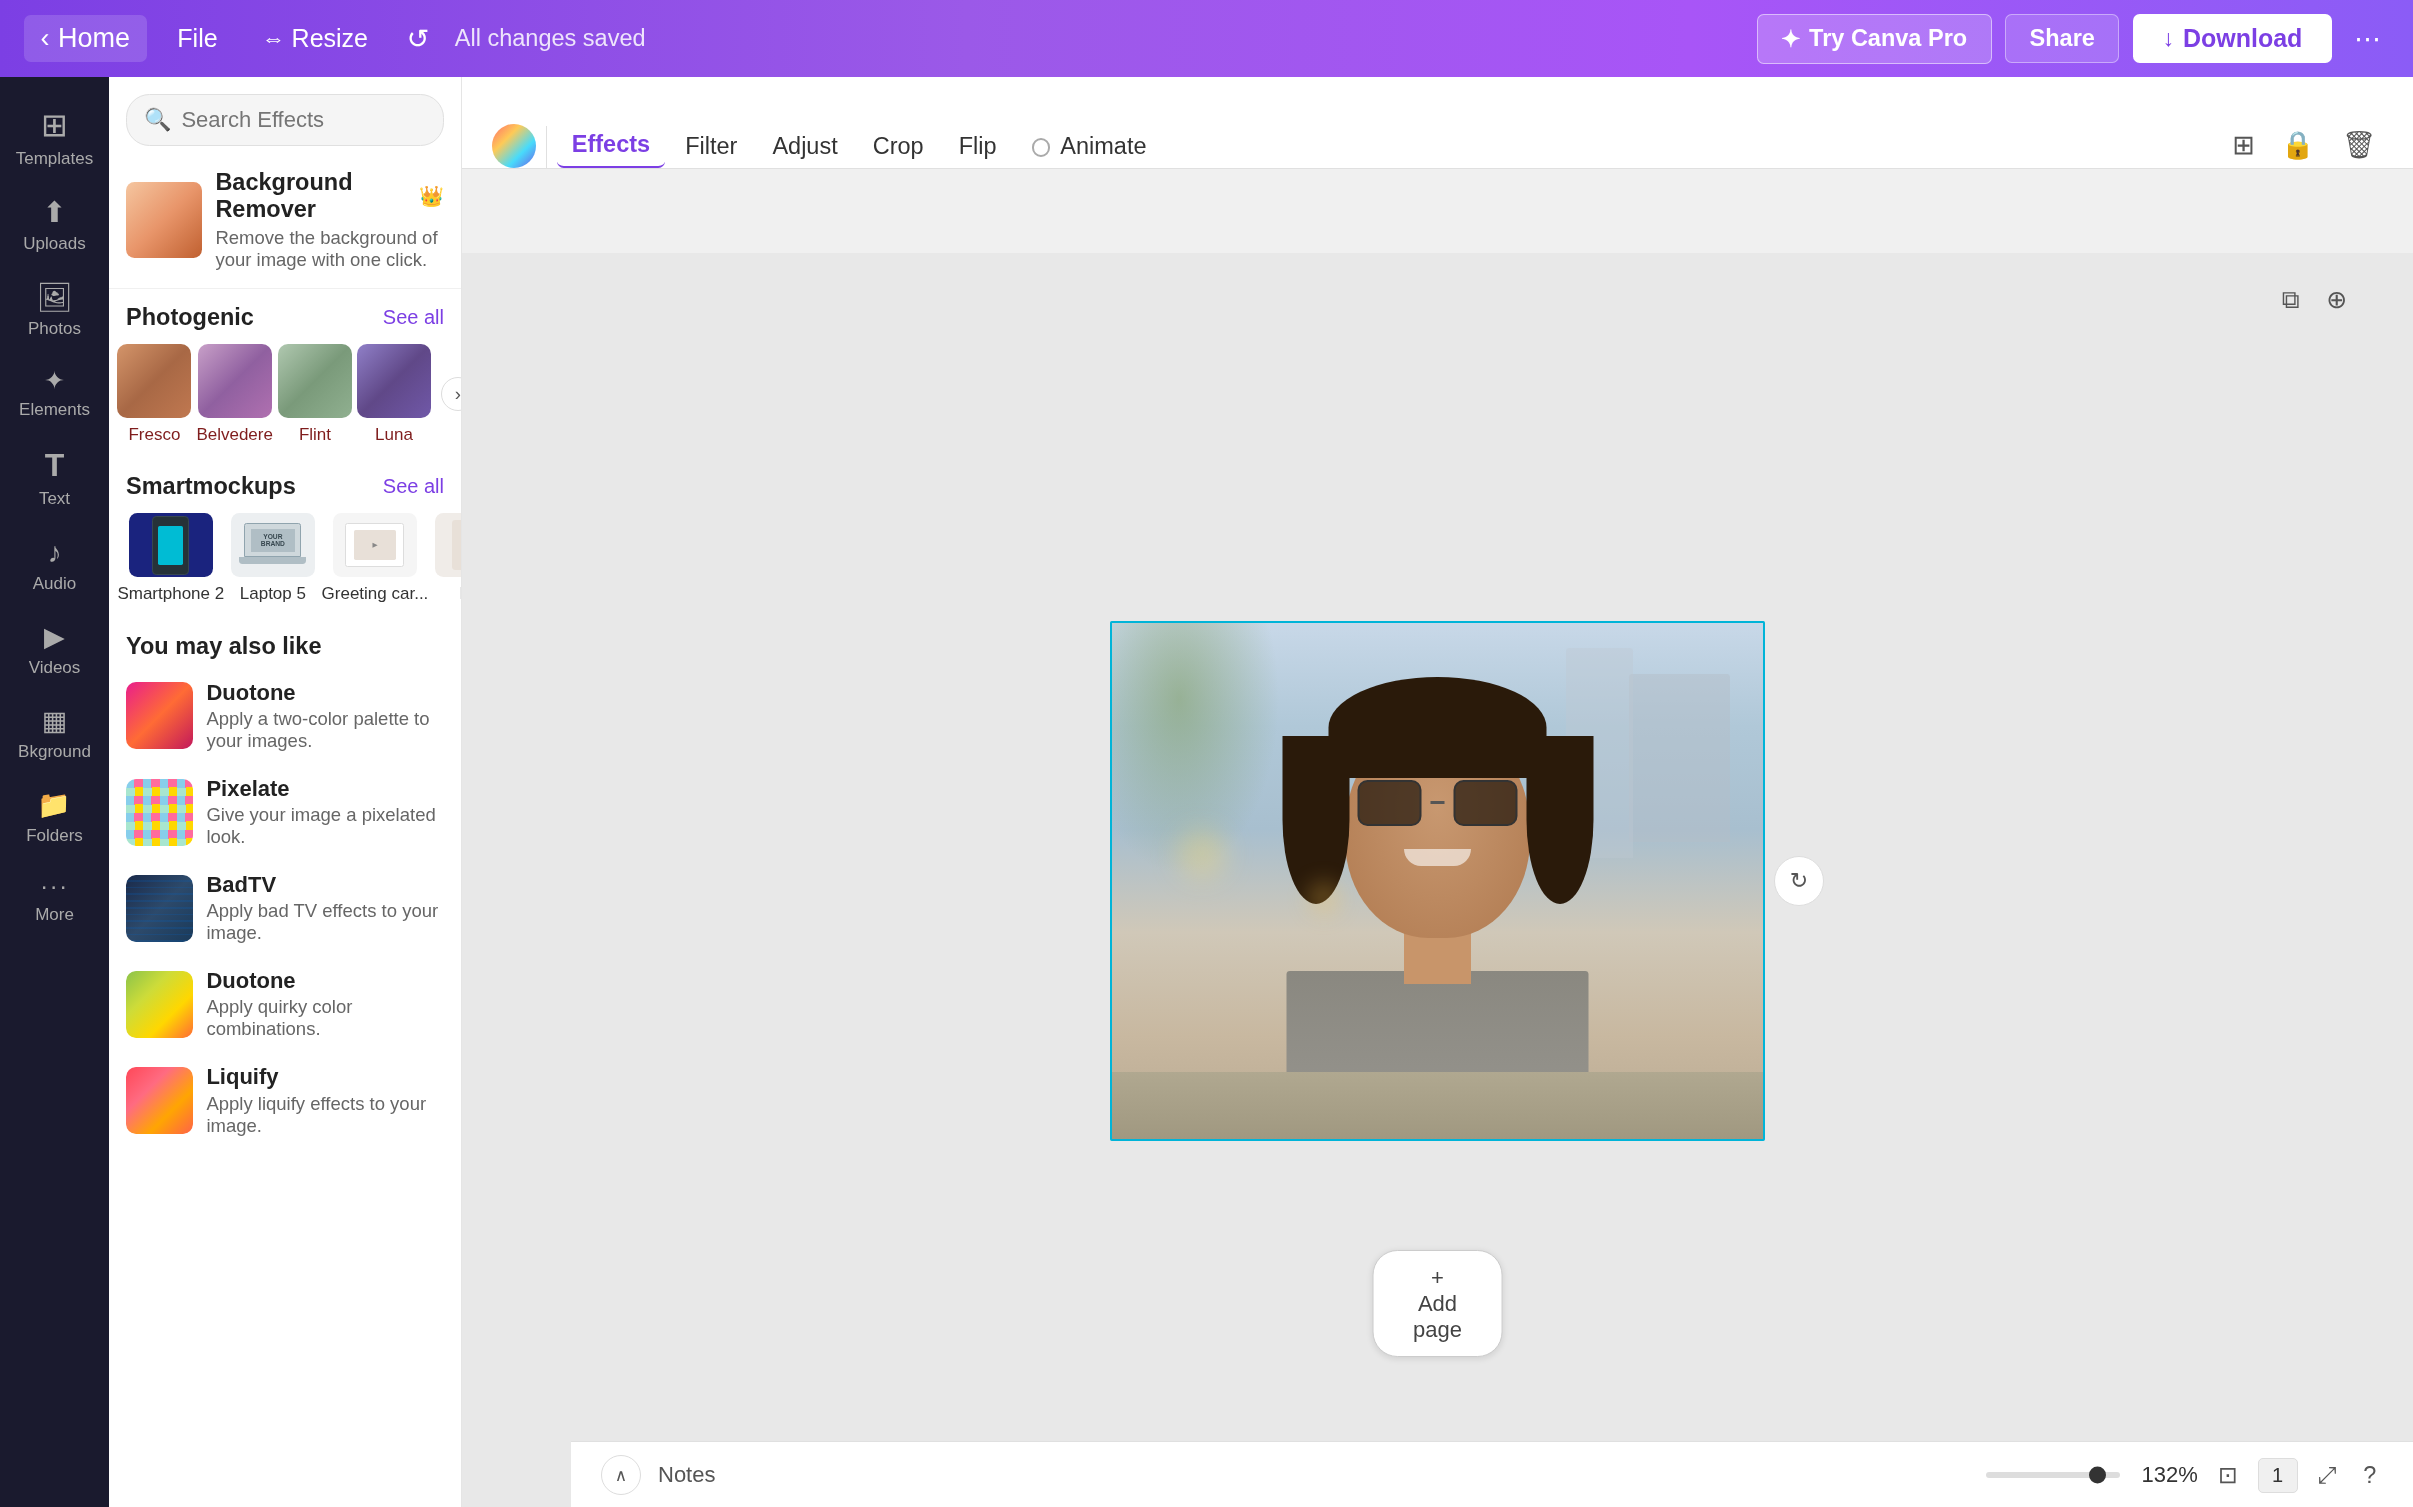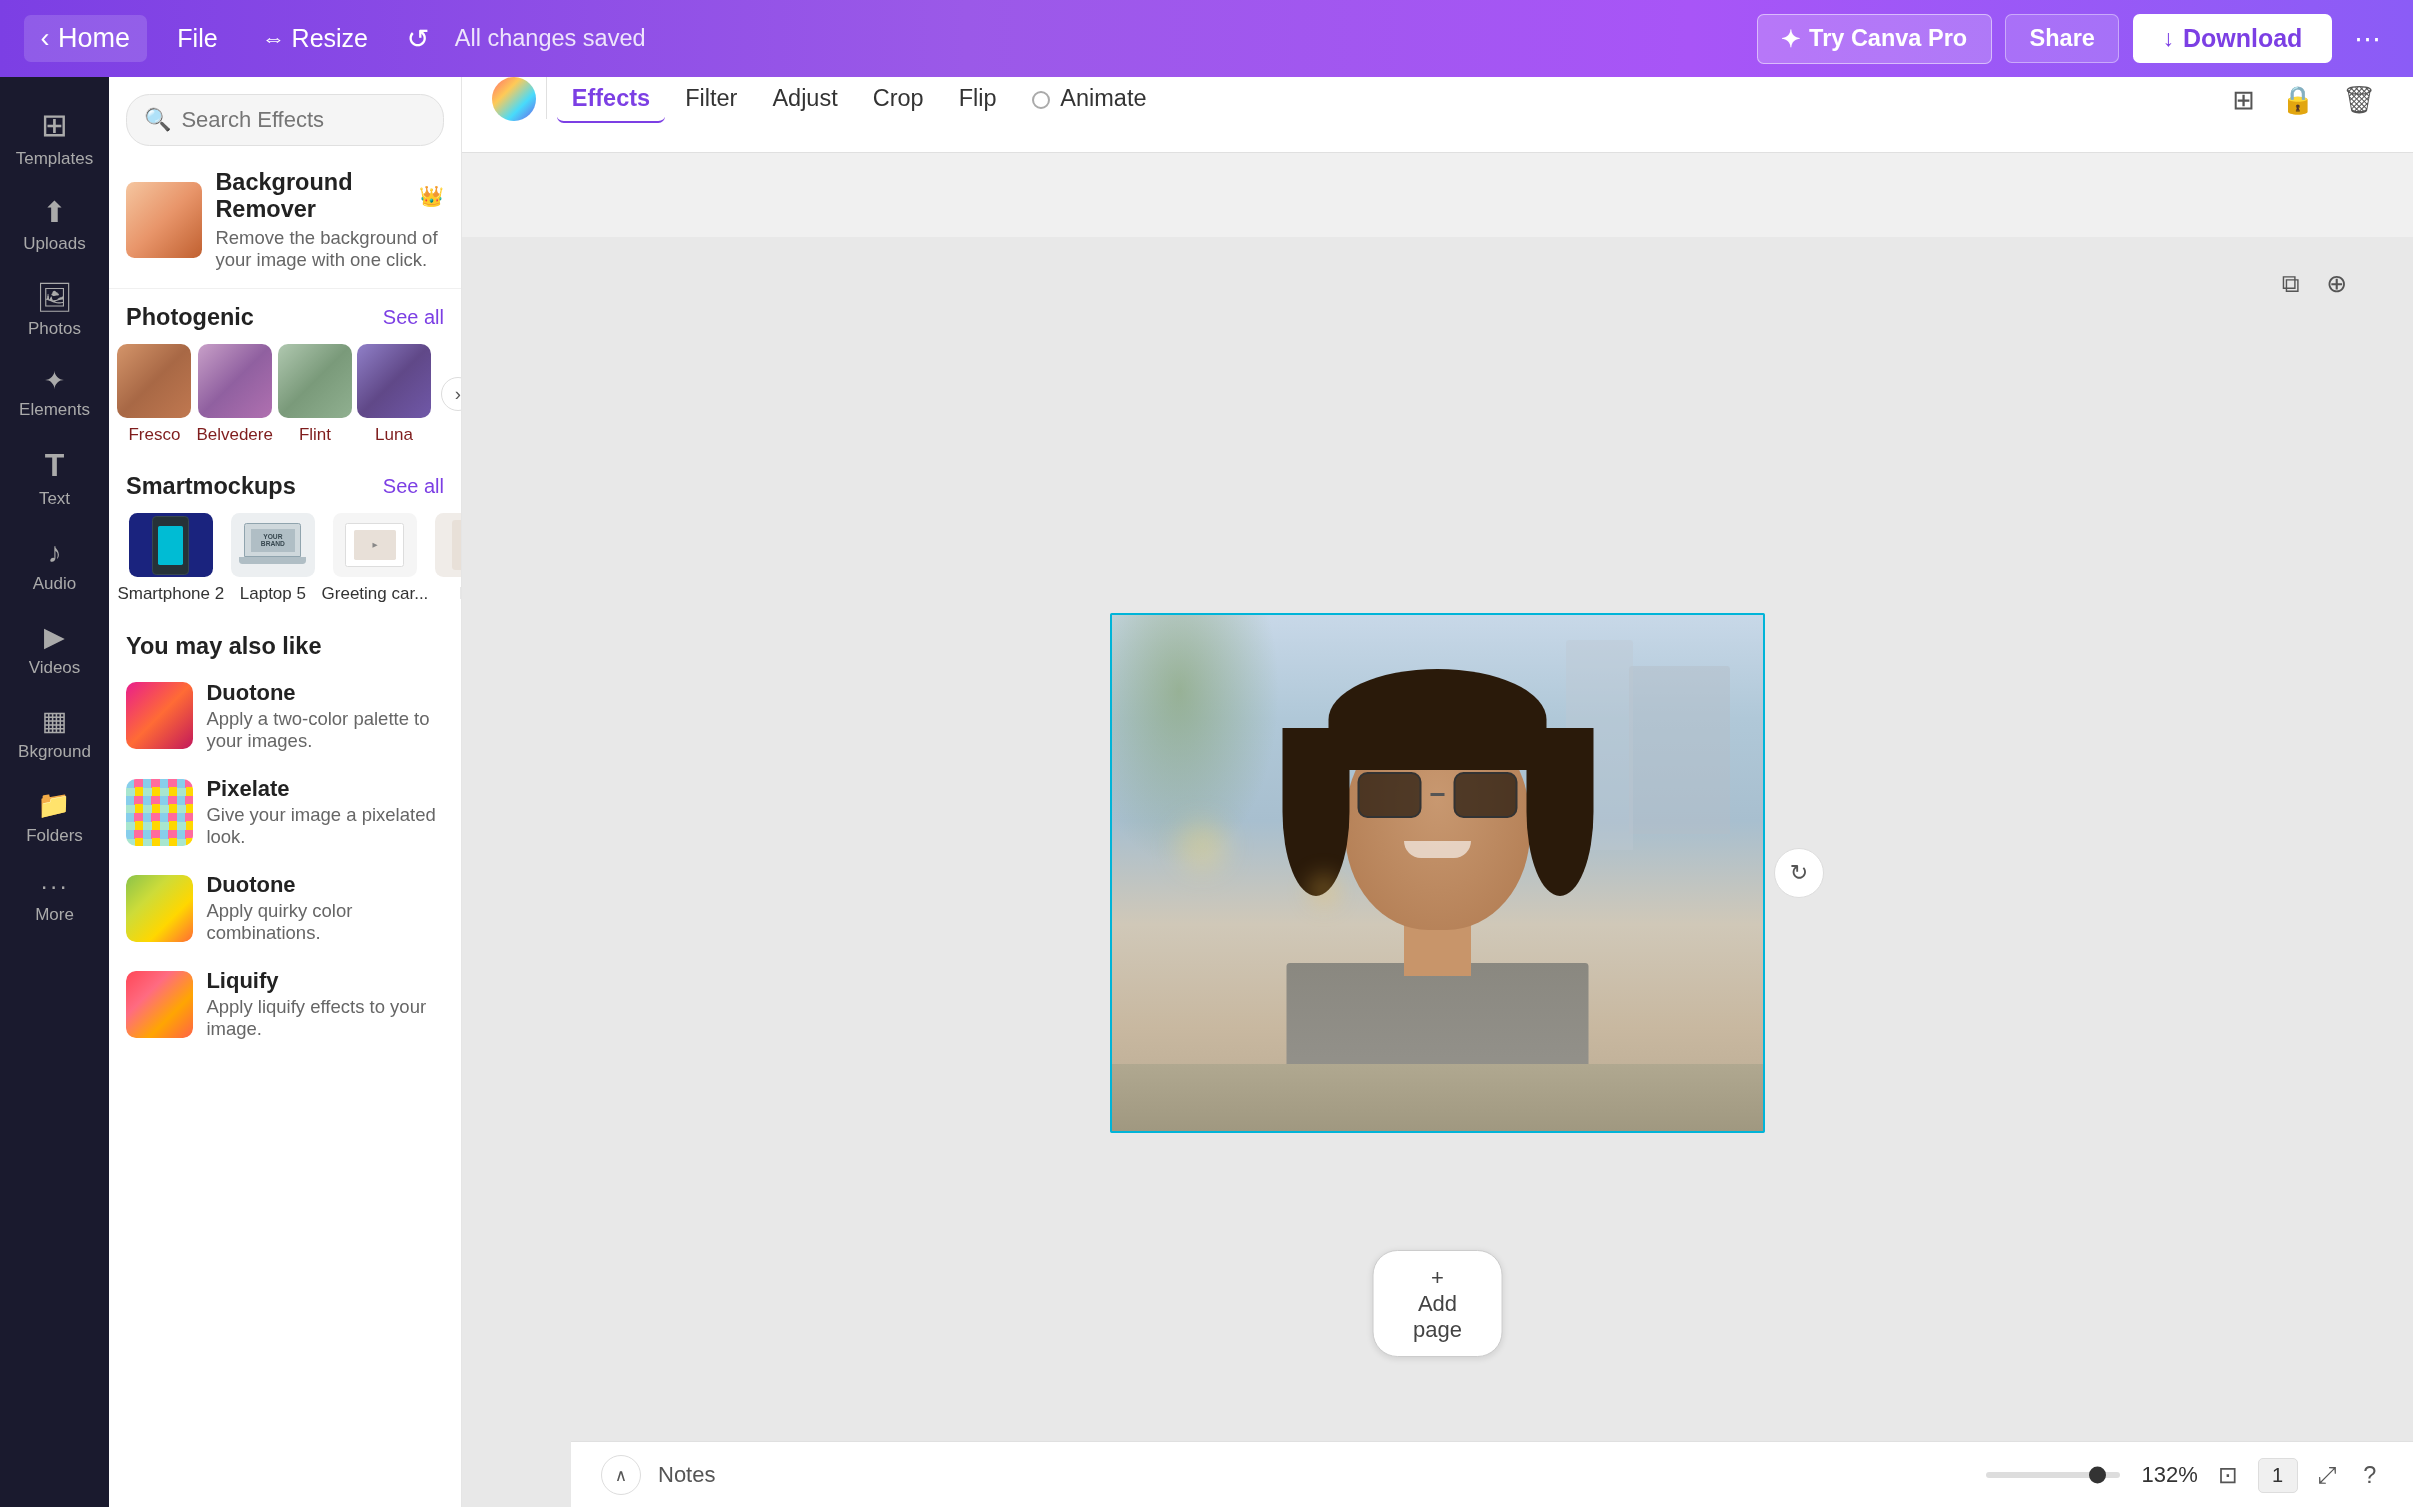--- a/index.html
+++ b/index.html
@@ -328,20 +328,31 @@
       <div class="effect-item">
         <div class="effect-thumb">
           <div style="width:100%;height:100%;background:conic-gradient(#ff6b9d 0 25%,#ffd700 25% 50%,#a8e6cf 50% 75%,#87ceeb 75%) 0 0/17px 17px,conic-gradient(#ffd700 0 25%,#ff6b9d 25% 50%,#87ceeb 50% 75%,#a8e6cf 75%) 17px 17px/17px 17px; border-radius:8.4px;"></div>
         </div>
         <div class="effect-info">
           <h4>Pixelate</h4>
           <p>Give your image a pixelated look.</p>
         </div>
       </div>
 
+      <div class="effect-item">
+        <div class="effect-thumb">
+          <div style="width:100%;height:100%;background:linear-gradient(135deg,#1a2a4a,#2d4a6b,#1a3a5a);border-radius:8.4px;position:relative;overflow:hidden;">
+            <div style="position:absolute;inset:0;background:repeating-linear-gradient(0deg,rgba(0,100,200,0.2) 0,rgba(0,100,200,0.2) 1.7px,transparent 1.7px,transparent 6.7px);"></div>
+          </div>
+        </div>
+        <div class="effect-info">
+          <h4>BadTV</h4>
+          <p>Apply bad TV effects to your image.</p>
+        </div>
+      </div>
 
       <div class="effect-item">
         <div class="effect-thumb">
           <div style="width:100%;height:100%;background:linear-gradient(135deg,#8bc34a,#cddc39,#ffd700,#ff6b35);border-radius:8.4px;"></div>
         </div>
         <div class="effect-info">
           <h4>Duotone</h4>
           <p>Apply quirky color combinations.</p>
         </div>
       </div>
@@ -354,21 +365,21 @@
         <div class="effect-info">
           <h4>Liquify</h4>
           <p>Apply liquify effects to your image.</p>
         </div>
       </div>
 
     </div>
 
     <div class="canvas-wrapper">
 
-      <div style="height:76px;background:white;border-bottom:0.8px solid #e0e0e0;display:flex;align-items:flex-start;padding:0 30px;gap:5px;z-index:10;">
+      <div style="height:92px;background:white;border-bottom:0.8px solid #e0e0e0;display:flex;align-items:flex-end;padding:0 30px;gap:5px;z-index:10;">
         <div class="color-circle"></div>
         <div class="toolbar-sep"></div>
         <button class="toolbar-btn active">Effects</button>
         <button class="toolbar-btn">Filter</button>
         <button class="toolbar-btn">Adjust</button>
         <button class="toolbar-btn">Crop</button>
         <button class="toolbar-btn">Flip</button>
         <button class="toolbar-btn">
           <span style="display:inline-block;width:18.5px;height:18.5px;border-radius:50%;border:2.5px solid #aaa;margin-right:5px;vertical-align:middle;"></span>
           <span>Animate</span>

